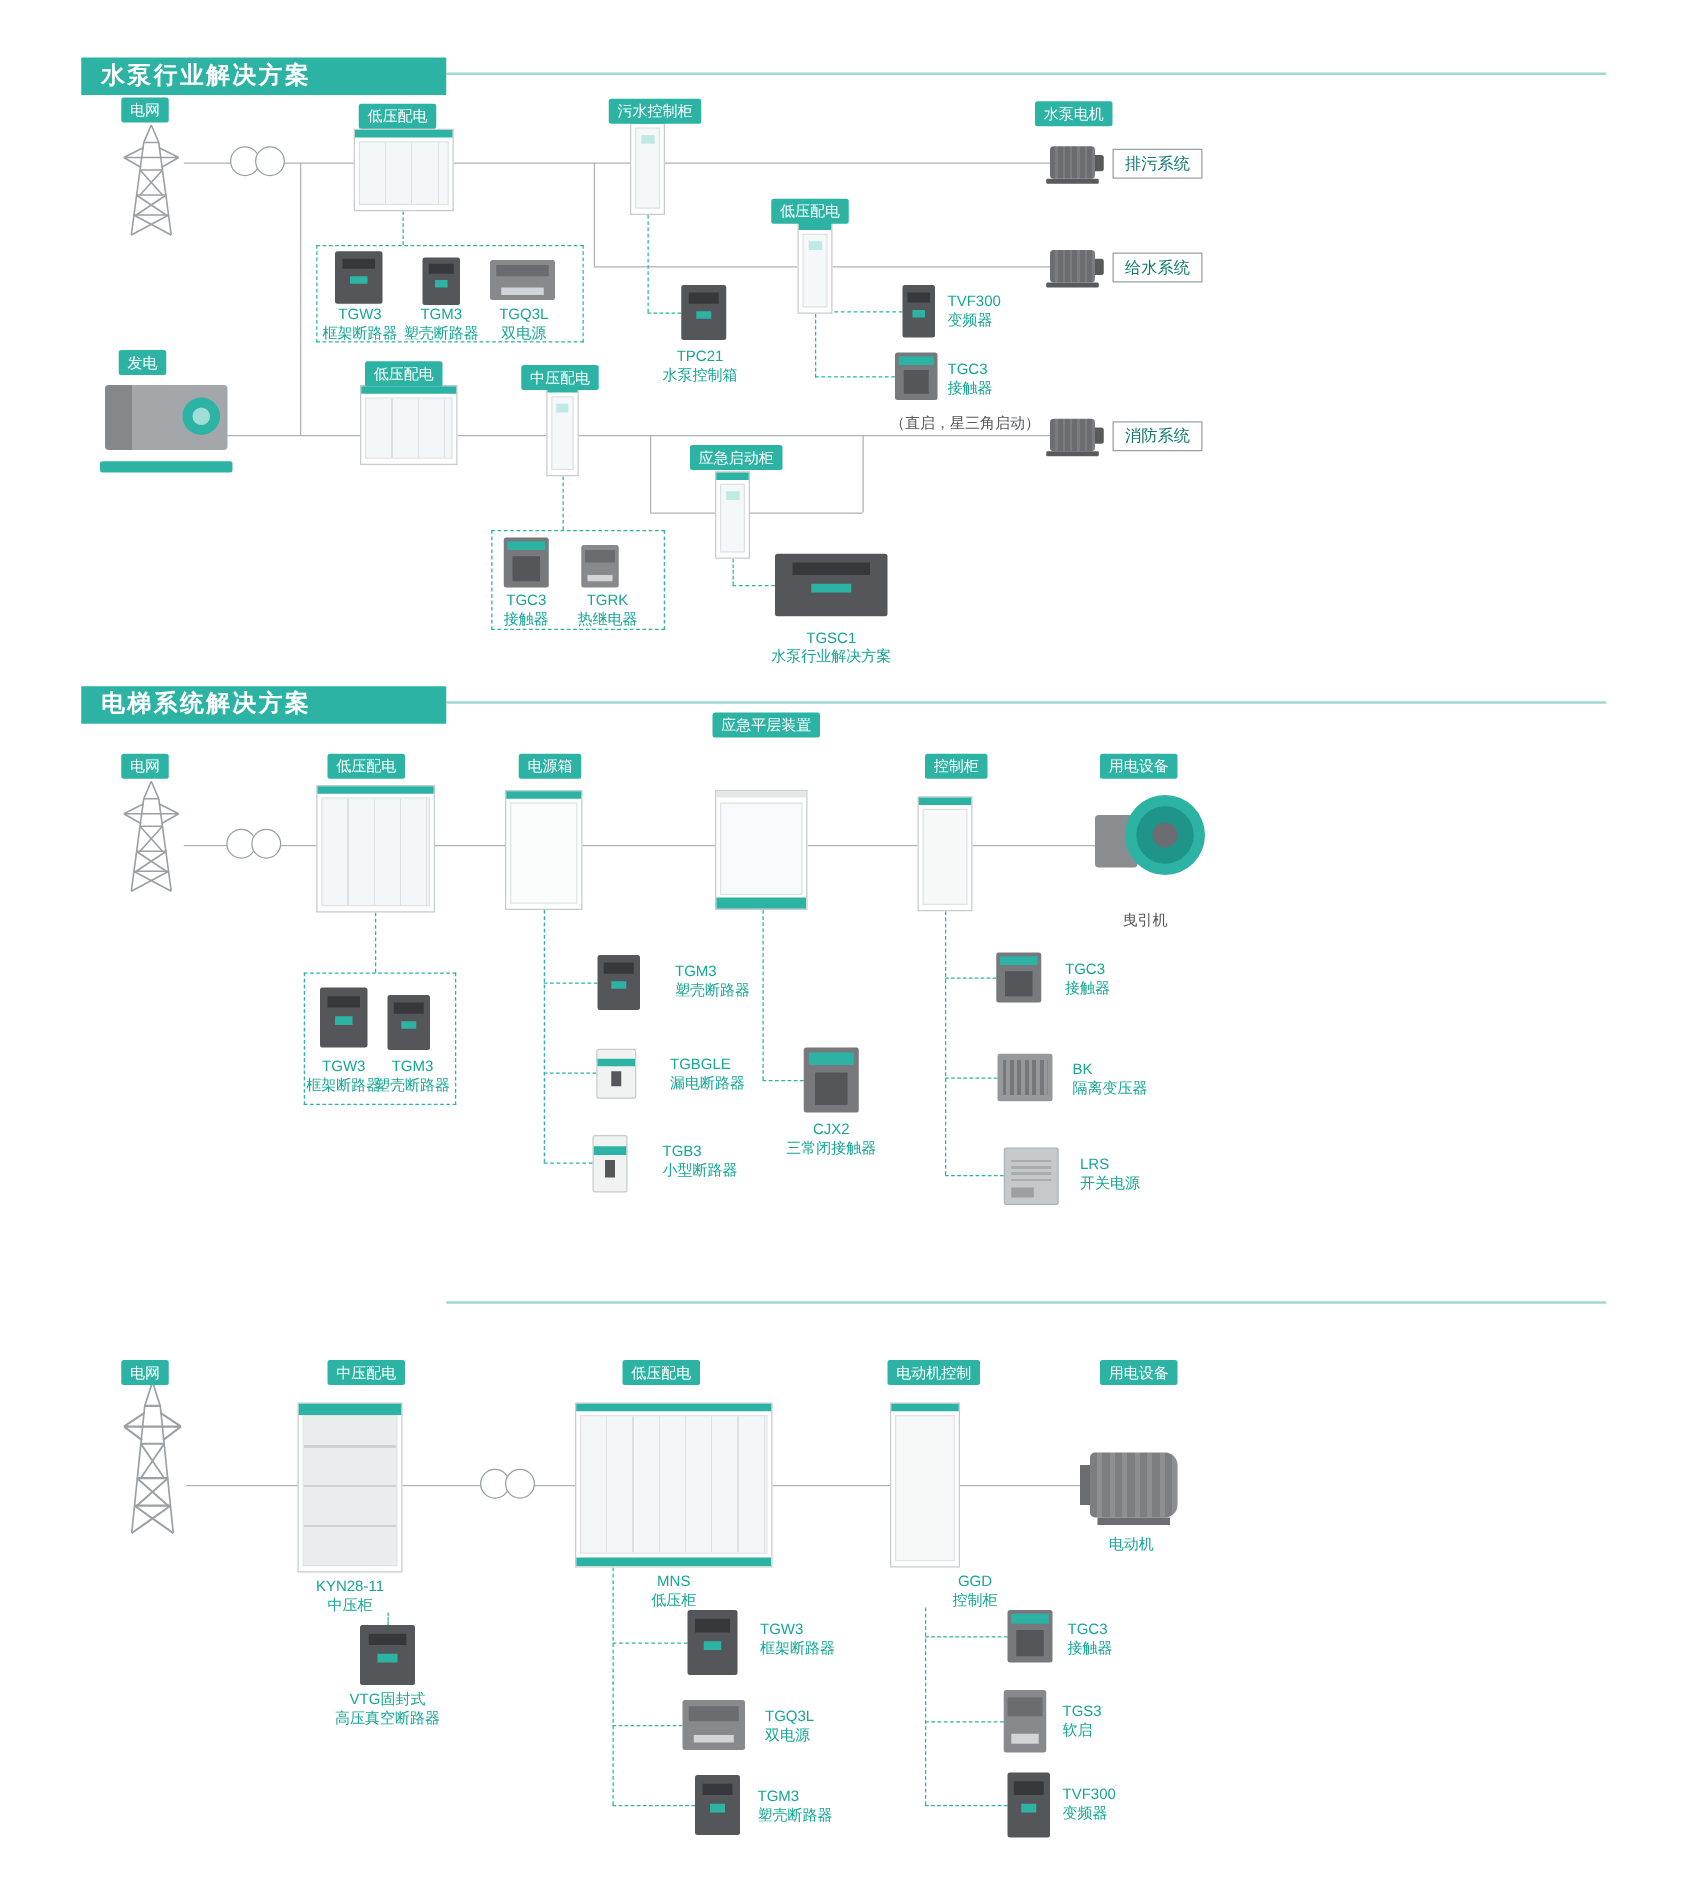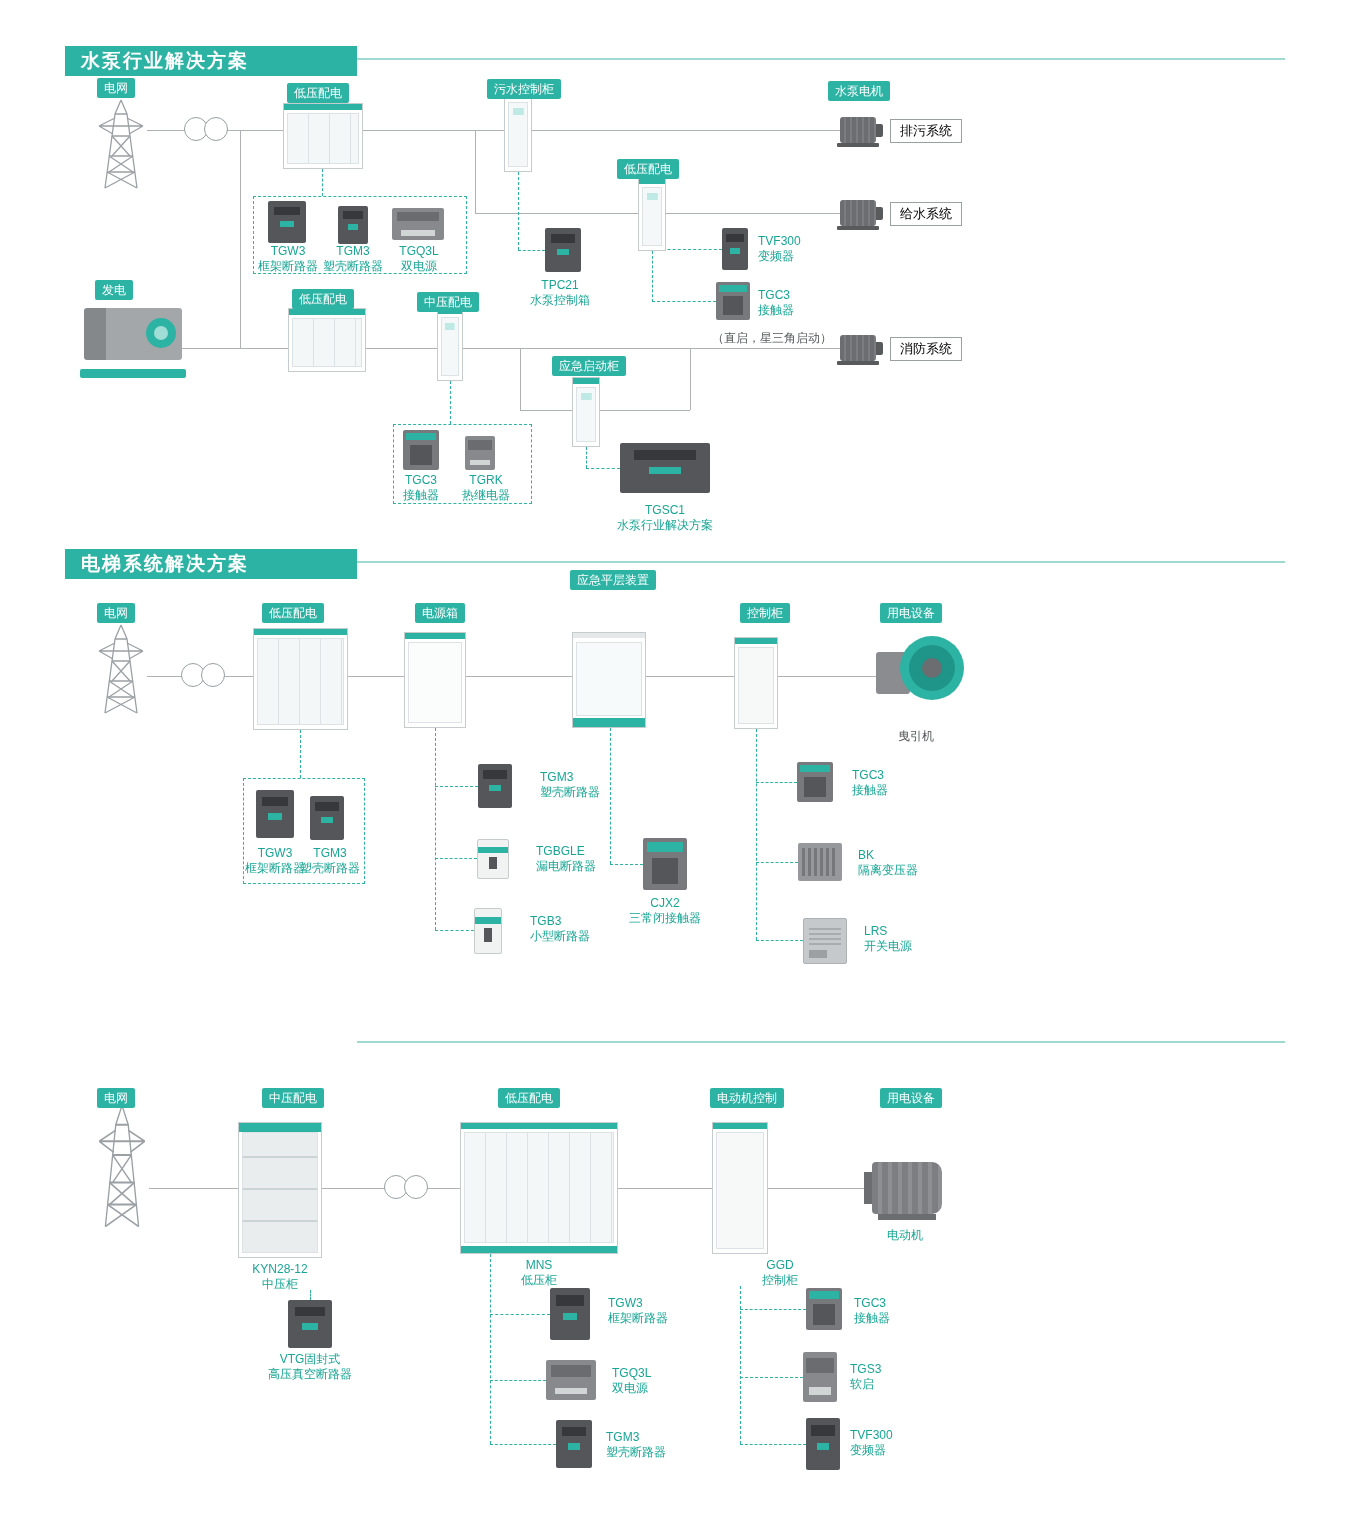--- a/index.html
+++ b/index.html
@@ -23,21 +23,21 @@
   .dv { position:absolute; width:0; border-left:1px dashed #2cb3a4; }
   .dbox { position:absolute; border:1px dashed #2cb3a4; }
 
   
   .plabel { position:absolute; font-size:12px; color:#17a695; line-height:15px; text-align:center; }
   .plabel.left { text-align:left; }
   .plabel .pname, .plabel .pdesc { white-space:nowrap; }
   .note { position:absolute; font-size:12px; color:#55575a; text-align:center; white-space:nowrap; }
 
   
-  .sysbox { position:absolute; border:1px solid #9aa0a2; background:#fff; color:#000000;
+  .sysbox { position:absolute; border:1px solid #9aa0a2; background:#fff; color:#0f766e;
             font-size:13px; line-height:22px; padding:0 9px; white-space:nowrap; }
 
   
   .cab { position:absolute; background:#fff; border:1px solid #c6cbcc; box-sizing:border-box; }
   .cab:before { content:""; position:absolute; left:0; right:0; top:0; height:6px; background:#2cb3a4; }
   .cab:after  { content:""; position:absolute; left:3px; right:3px; top:9px; bottom:4px;
                 border:1px solid #dde3e4;
                 background:repeating-linear-gradient(90deg,#f4f7f7 0 20px,#dce2e3 20px 21px); }
   .cab.thin:after { background:linear-gradient(#bfe9e4,#bfe9e4) 50% 5px/60% 7px no-repeat,#f5f8f8; }
   .cab.kyn:before { height:9px; }
@@ -360,21 +360,21 @@
   <div class="dev gray" style="left:803px;top:1352px;width:34px;height:50px"></div>
   <div class="dev dark" style="left:806px;top:1418px;width:34px;height:52px"></div>
 
   <div class="badge" style="left:97px;top:1088px">电网</div>
   <div class="badge" style="left:262px;top:1088px">中压配电</div>
   <div class="badge" style="left:498px;top:1088px">低压配电</div>
   <div class="badge" style="left:710px;top:1088px">电动机控制</div>
   <div class="badge" style="left:880px;top:1088px">用电设备</div>
 
   <div class="plabel" style="left:238px;top:1262px;width:84px">
-    <div class="pname">KYN28-12</div>
+    <div class="pname">KYN28-11</div>
     <div class="pdesc">中压柜</div>
   </div>
   <div class="plabel" style="left:499px;top:1258px;width:80px">
     <div class="pname">MNS</div>
     <div class="pdesc">低压柜</div>
   </div>
   <div class="plabel" style="left:740px;top:1258px;width:80px">
     <div class="pname">GGD</div>
     <div class="pdesc">控制柜</div>
   </div>

